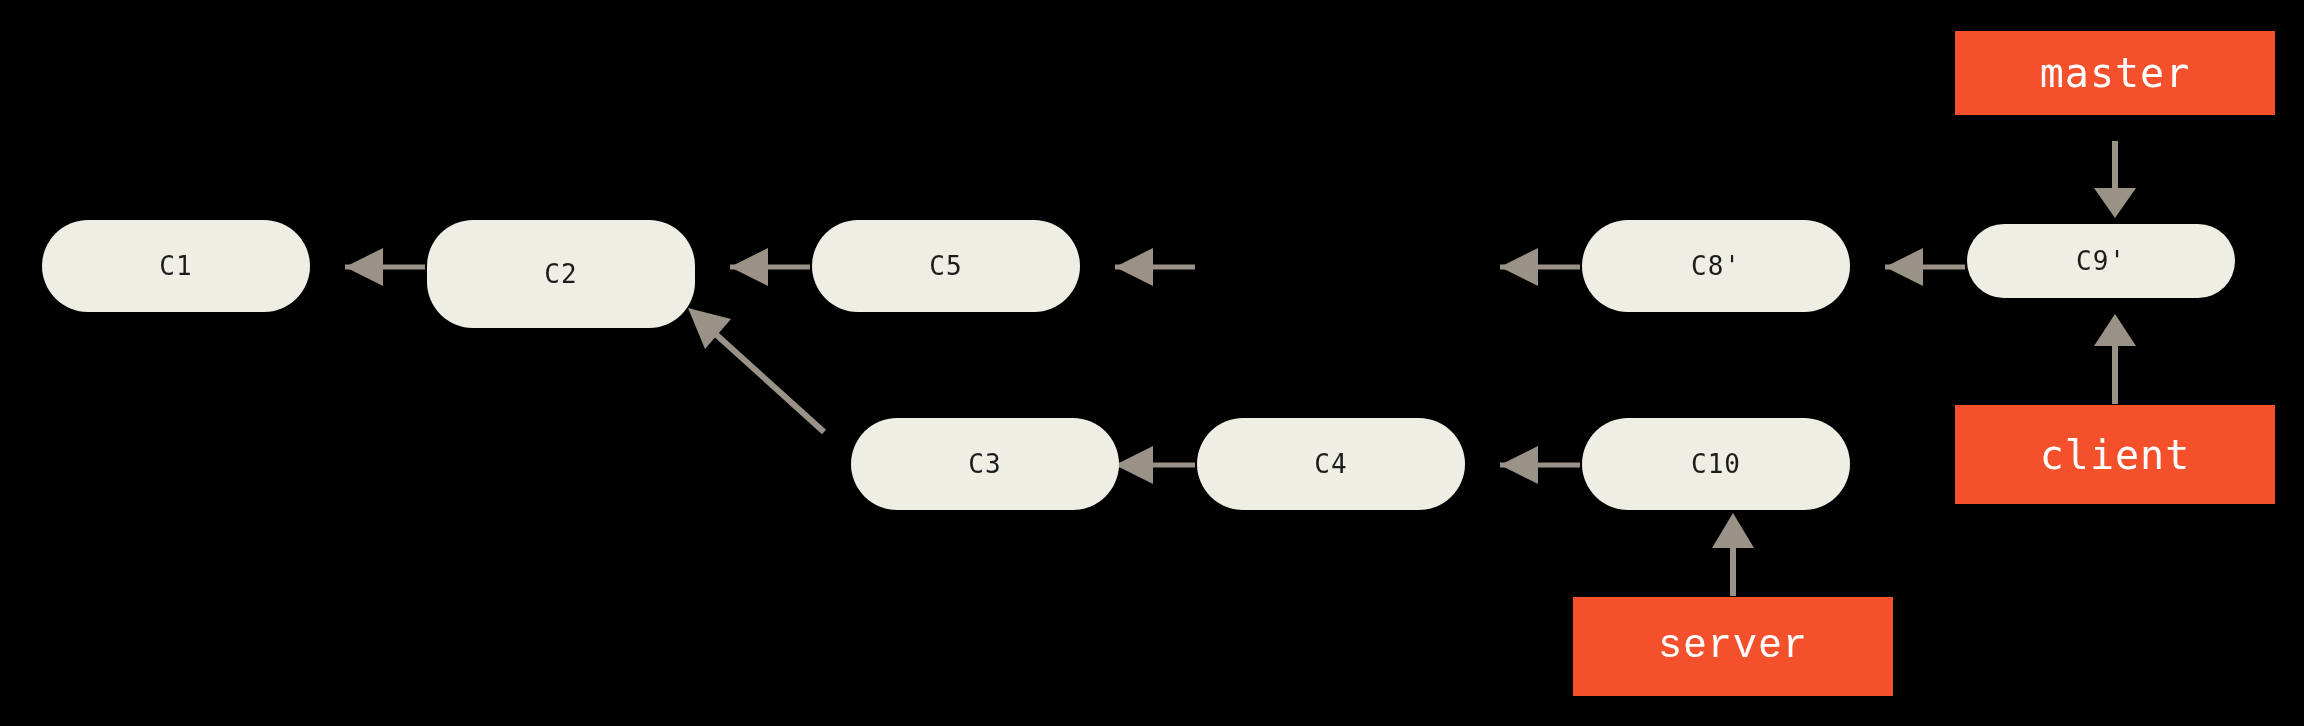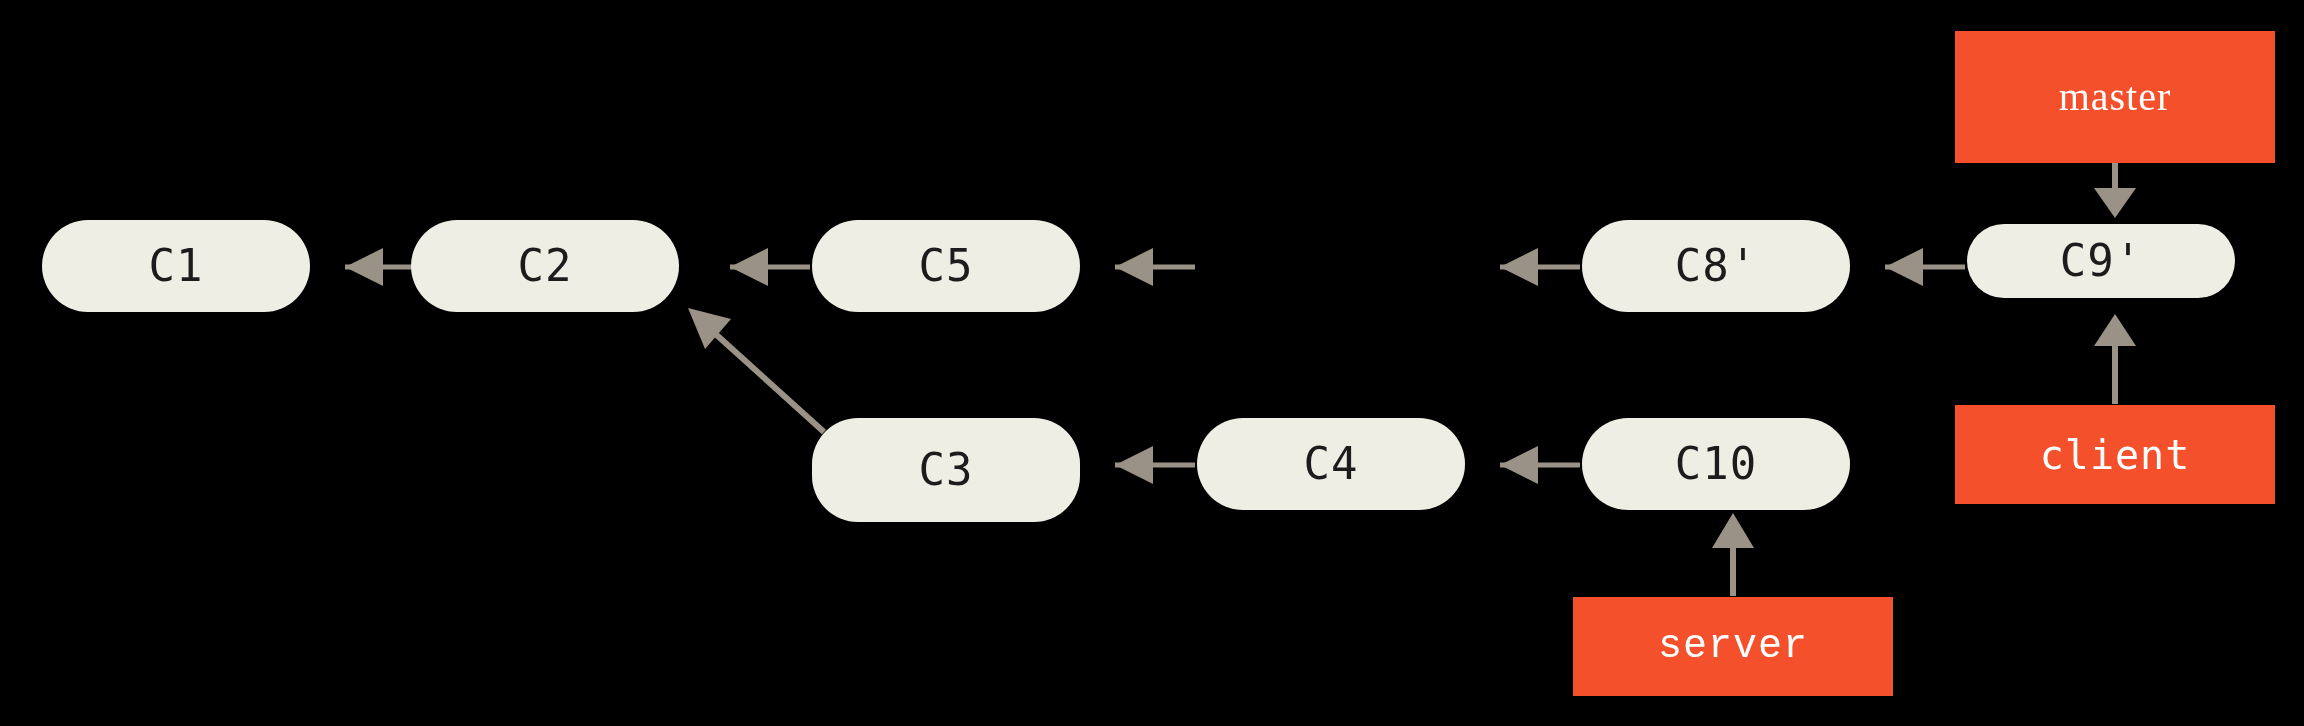--- a/index.html
+++ b/index.html
@@ -27,21 +27,21 @@
   }
   .commit-node {
     position: absolute;
     background: #EFEEE5;
     border-radius: 46px;
     display: flex;
     align-items: center;
     justify-content: center;
     color: #1C1C1C;
     font-family: "DejaVu Sans Mono", "Liberation Mono", monospace;
-    font-size: 44px;
+    font-size: 26px;
     letter-spacing: 1px;
     line-height: 1;
     white-space: pre;
     z-index: 3;
   }
   .ref-label {
     position: absolute;
     background: #F4502B;
     display: flex;
     align-items: center;
@@ -117,26 +117,26 @@
       <path d="M 2115,314 L 2094,346 L 2136,346 z" fill="#9A9287"></path>
     </g>
 
     <g>
       <line x1="1733" y1="596" x2="1733" y2="548" stroke="#9A9287" stroke-width="6"></line>
       <path d="M 1733,513 L 1712,548 L 1754,548 z" fill="#9A9287"></path>
     </g>
   </svg>
 
   <div class="commit-node" style="left:42px;  top:220px; width:268px; height:92px;">C1</div>
-  <div class="commit-node" style="left:411px; top:220px; width:268px; height:92px;">C2</div>
+  <div class="commit-node" style="left:427px; top:220px; width:268px; height:108px;">C2</div>
   <div class="commit-node" style="left:812px; top:220px; width:268px; height:92px;text-align:right;">C5</div>
   <div class="commit-node" style="left:1582px;top:220px; width:268px; height:92px;">C8'</div>
   <div class="commit-node" style="left:1967px;top:224px; width:268px; height:74px;">C9'</div>
 
-  <div class="commit-node" style="left:812px; top:418px; width:268px; height:104px;text-align:center;">C3</div>
+  <div class="commit-node" style="left:851px; top:418px; width:268px; height:92px;text-align:center;">C3</div>
   <div class="commit-node" style="left:1197px;top:418px; width:268px; height:92px;">C4</div>
   <div class="commit-node" style="left:1582px;top:418px; width:268px; height:92px;">C10</div>
 
-  <div class="ref-label" style="left:1955px; top:31px;  width:320px; height:132px;font-family:Liberation Serif, serif;">master</div>
+  <div class="ref-label" style="left:1955px; top:31px;  width:320px; height:84px;">master</div>
   <div class="ref-label" style="left:1955px; top:405px; width:320px; height:99px;">client</div>
   <div class="ref-label" style="left:1573px; top:597px; width:320px; height:99px;font-family:Liberation Mono, monospace;">server</div>
 
 </div>
 
 </body></html>

